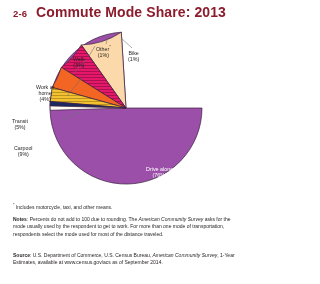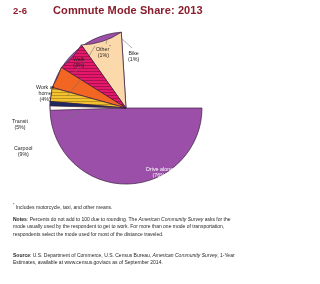--- a/index.html
+++ b/index.html
@@ -9,29 +9,29 @@
     font-family:"Liberation Sans", sans-serif;
     color:#231f20;
     overflow:hidden;
     position:relative;
   }
   #chart-figure{position:relative;width:250px;height:284px;}
 
   
   .title-row{
     position:absolute;left:13px;top:4px;
-    display:flex;align-items:baseline;gap:26px;
+    display:flex;align-items:baseline;gap:9px;
     white-space:nowrap;
   }
   .title-num{
     font-size:9.5px;font-weight:bold;color:#8c1c2c;
     letter-spacing:0.1px;
   }
   .title-text{
-    font-size:11px;font-weight:bold;color:#8c1c2c;
+    font-size:14px;font-weight:bold;color:#8c1c2c;
     letter-spacing:0.1px;
   }
 
   
   .plot{position:absolute;left:0;top:18px;width:250px;height:180px;}
   .pie-svg{position:absolute;left:36px;top:0px;}
 
   
   .lbl{
     position:absolute;

